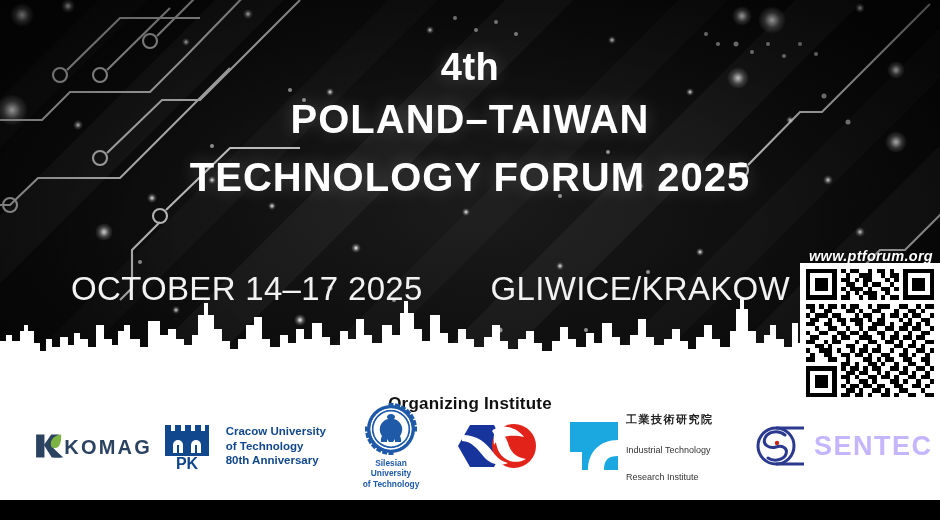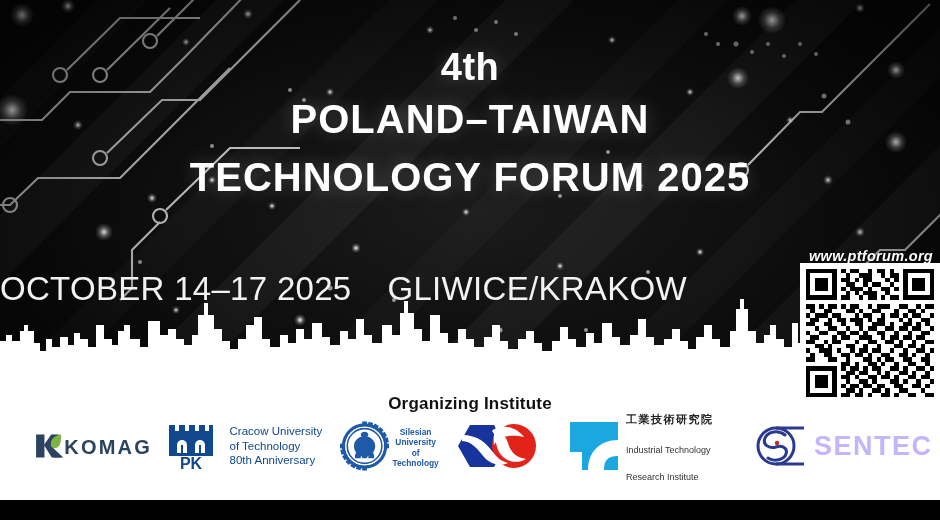--- a/index.html
+++ b/index.html
@@ -50,21 +50,21 @@
     letter-spacing: 0.5px;
     text-shadow: 0 0 18px rgba(255,255,255,0.22);
     z-index: 6;
   }
   .h-line1 { font-size: 38px; line-height: 46px; }
   .h-line2 { font-size: 40px; line-height: 58px; letter-spacing: 1px; }
   .h-line3 { font-size: 40px; line-height: 58px; letter-spacing: 1px; }
 
   .subline {
     position: absolute; top: 270px; left: 0; width: 790px;
-    display: flex; justify-content: flex-start; gap: 36px;
+    display: flex; justify-content: flex-end; gap: 68px;
     color: #f2f2f2;
     font-size: 33px;
     font-weight: 300;
     letter-spacing: 0.3px;
     white-space: nowrap;
     z-index: 6;
   }
 
   .site-url {
     position: absolute; right: 7px; top: 248px;
@@ -110,31 +110,31 @@
     z-index: 8;
   }
   .logo-row {
     position: absolute; left: 0; bottom: 8px; width: 940px; height: 92px;
     display: flex; align-items: center; z-index: 8;
   }
   .logo { display: flex; align-items: center; justify-content: center; }
 
   .komag      { width: 118px; flex-direction: row; margin-left: 34px; }
   .cracow     { width: 172px; margin-left: 8px; }
-  .silesian   { width: 104px; flex-direction: row; margin-left: 10px; }
+  .silesian   { width: 104px; flex-direction: column; margin-left: 10px; }
   .moea       { width: 100px; margin-left: 8px; }
   .itri       { width: 180px; margin-left: 4px; }
   .sentec     { width: 198px; margin-left: 14px; }
 
   .komag-word {
     color: #2b4360; font-size: 20px; font-weight: bold;
     letter-spacing: 2.2px; margin-top: 3px;
   }
   .cracow-text {
-    color: #11478c; font-size: 11.5px; font-weight: normal;
+    color: #11478c; font-size: 11.5px; font-weight: bold;
     line-height: 14.5px; margin-left: 16px;
   }
   .silesian-text {
     color: #1f5aa8; font-size: 8.4px; font-weight: bold;
     line-height: 10.2px; text-align: center; margin-top: 3px;
   }
   .itri-text { margin-left: 8px; }
   .itri-cn {
     color: #222; font-size: 11px; font-weight: bold; letter-spacing: 1.5px;
     line-height: 19px;

